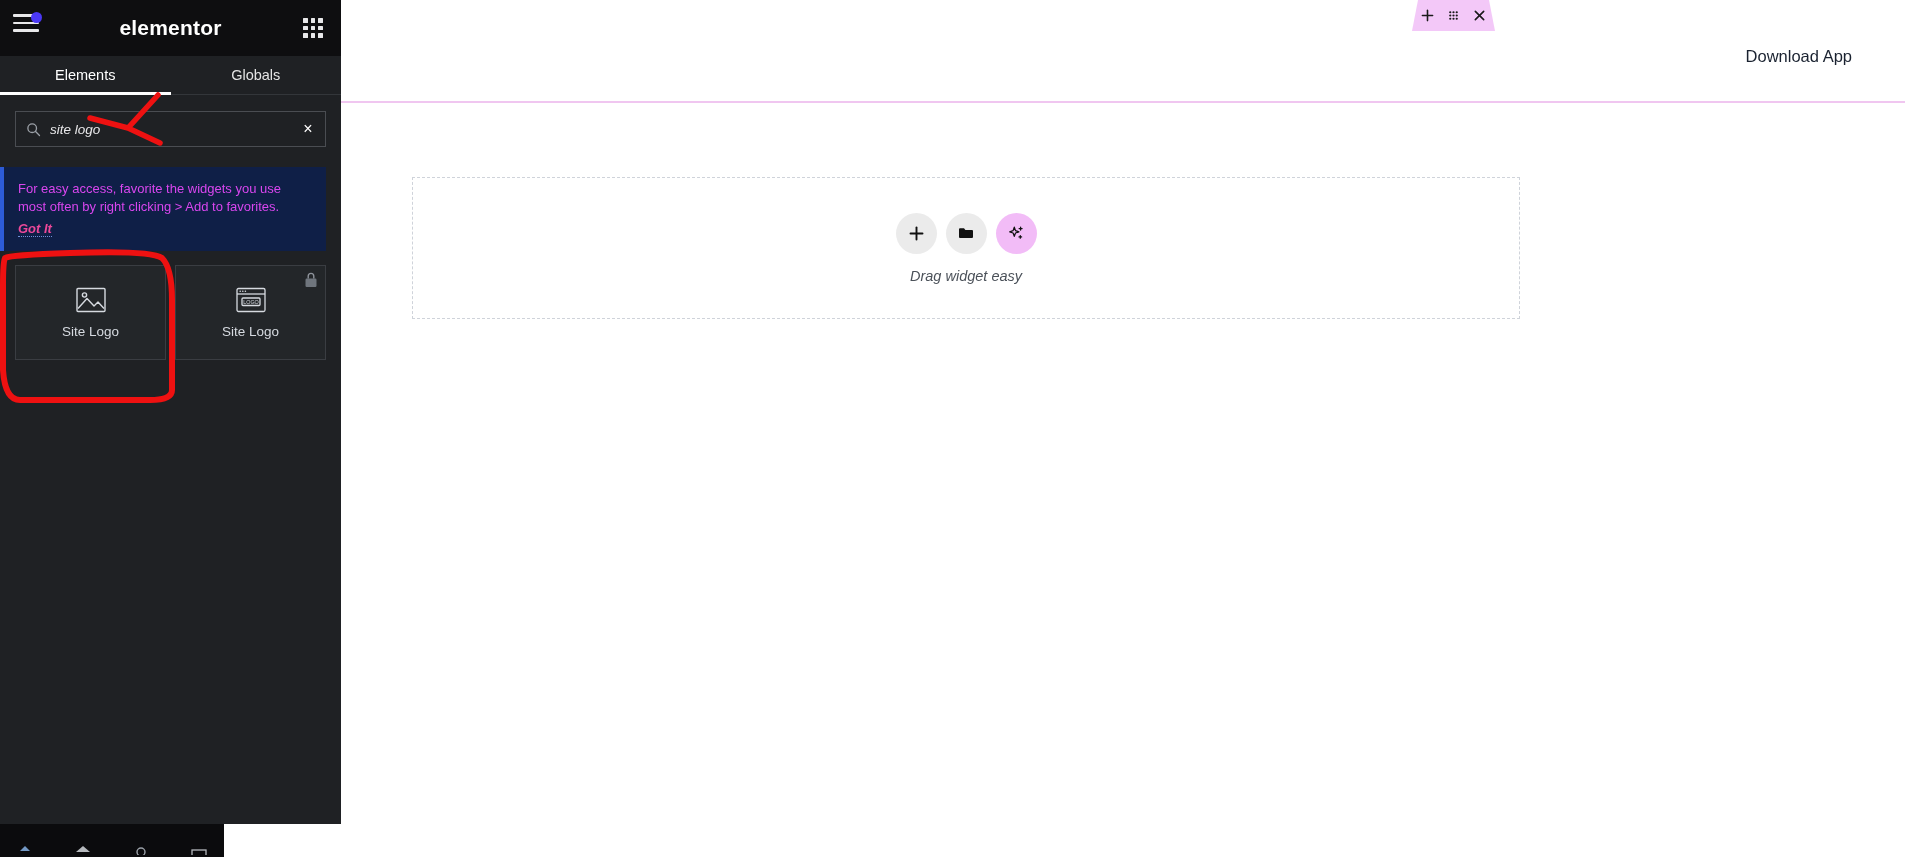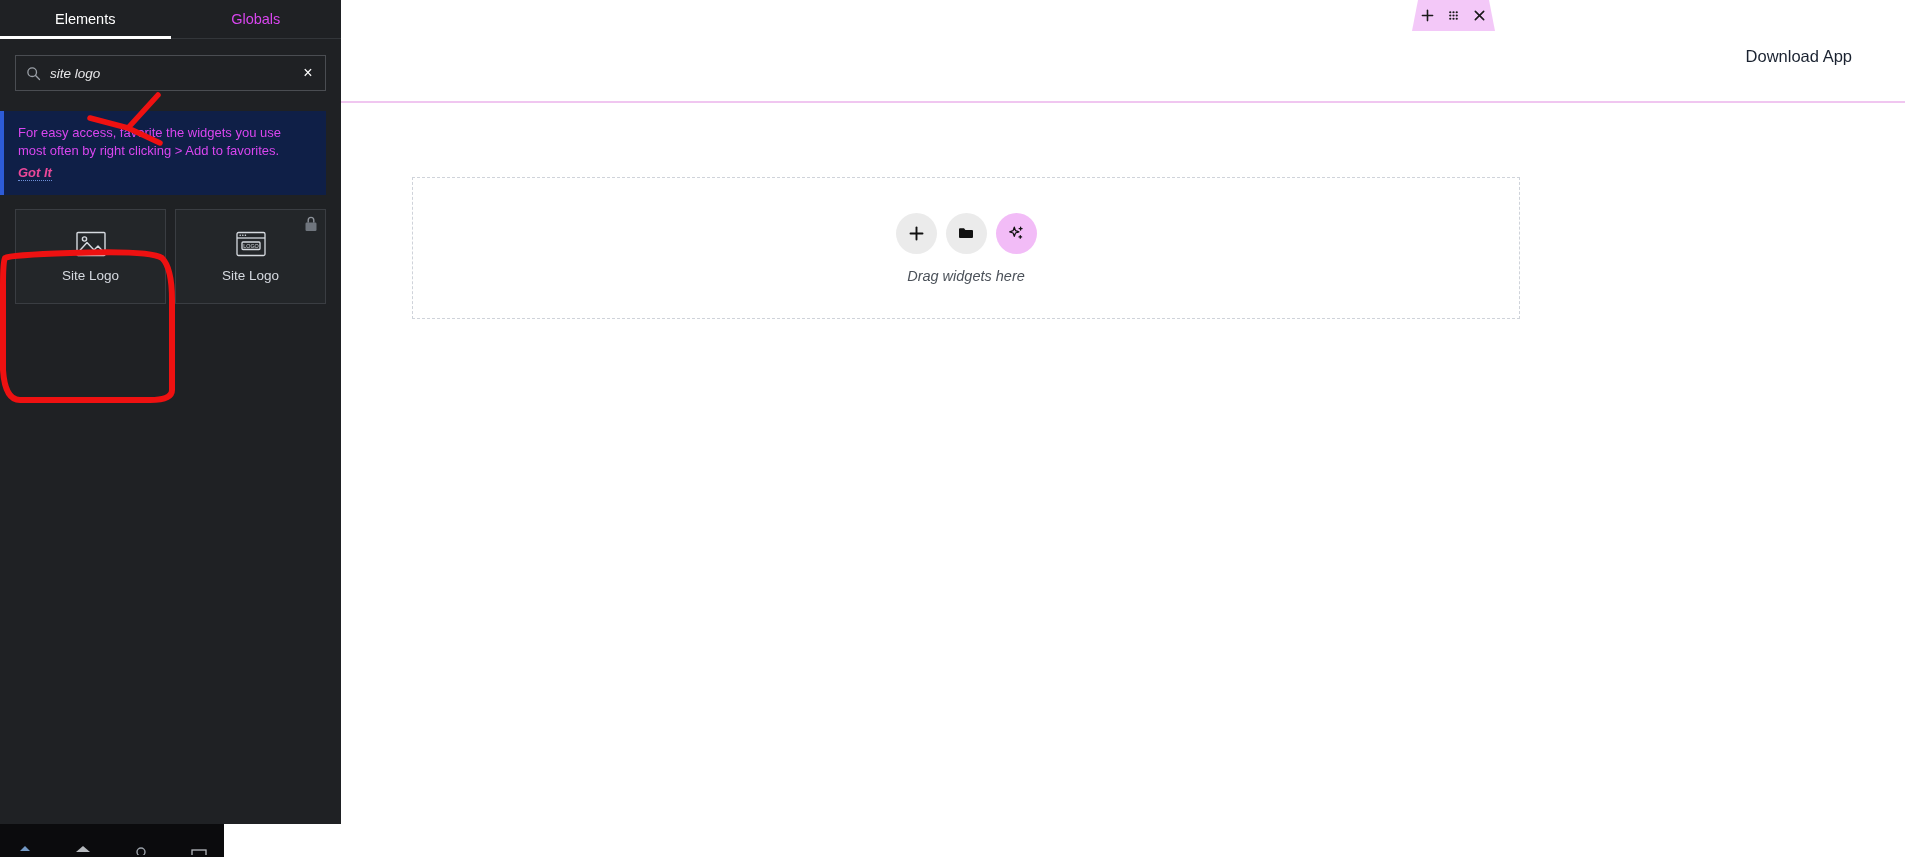--- a/index.html
+++ b/index.html
@@ -49,21 +49,21 @@
     padding: 2px;
   }
   #apps-grid i { background: #e8e8ea; border-radius: .5px; display: block; }
 
   #tabs {
     height: 39px; display: flex; flex: 0 0 39px;
     border-bottom: 1px solid #33363a; background: #1f2124;
   }
   .tab {
     flex: 1; display: flex; align-items: center; justify-content: center;
-    font-size: 14.5px; color: #d946ef; cursor: pointer;
+    font-size: 14.5px; color: #e5e5e5; cursor: pointer;
     position: relative;
   }
   .tab.active { color: #fff; }
   .tab.active::after {
     content: ""; position: absolute; left: 0; right: 0; bottom: -1px;
     height: 3px; background: #fff;
   }
 
   #search-wrap { padding: 16px 15px 0 15px; }
   #search-box {
@@ -176,20 +176,40 @@
     width: 1905px; height: 857px; pointer-events: none;
   }
 </style>
 </head>
 <body>
 
 <div id="app">
 
   <div id="panel">
 
+    <div id="panel-header">
+      <div id="hamburger">
+        <div class="bar"></div>
+          <div class="bar"></div>
+          <div class="bar"></div>
+        <div class="dot"></div>
+      </div>
+      <div id="brand">elementor</div>
+      <div id="apps-grid">
+        <i></i>
+          <i></i>
+          <i></i>
+          <i></i>
+          <i></i>
+          <i></i>
+          <i></i>
+          <i></i>
+          <i></i>
+      </div>
+    </div>
 
     <div id="tabs">
       <div class="tab active">
         <span>Elements</span>
       </div>
       <div class="tab">
         <span>Globals</span>
       </div>
     </div>
 
@@ -303,21 +323,21 @@
           </svg>
         </div>
         <div class="dz-btn ai">
           <svg width="17" height="17" viewBox="0 0 17 17" fill="none" stroke="#111" stroke-width="1.25">
             <path d="M6.3 2.2 L7.5 5.6 L10.9 6.8 L7.5 8 L6.3 11.4 L5.1 8 L1.7 6.8 L5.1 5.6 Z" stroke-linejoin="round"></path>
             <path d="M12.6 2 v3 M11.1 3.5 h3" stroke-linecap="round"></path>
             <path d="M12.3 10.6 v2.6 M11 11.9 h2.6" stroke-linecap="round"></path>
           </svg>
         </div>
       </div>
-      <div id="dz-label">Drag widgets here</div>
+      <div id="dz-label">Drag widget easy</div>
     </div>
 
   </div>
 
   <svg id="annotations" viewBox="0 0 1905 857">
     <path d="M158 95 L128 128 M128 128 L90 118 M128 128 L160 143" stroke="#ee1111" stroke-width="5.5" fill="none" stroke-linecap="round" stroke-linejoin="round"></path>
     <path d="M5 258 Q10 255 70 253 Q150 250 162 258 Q172 268 172 300
              L172 390 Q172 400 150 400 L20 400 Q5 400 3 370
              L3 285 Q3 262 5 258 Z" stroke="#ee1111" stroke-width="6" fill="none" stroke-linecap="round" stroke-linejoin="round"></path>
   </svg>

